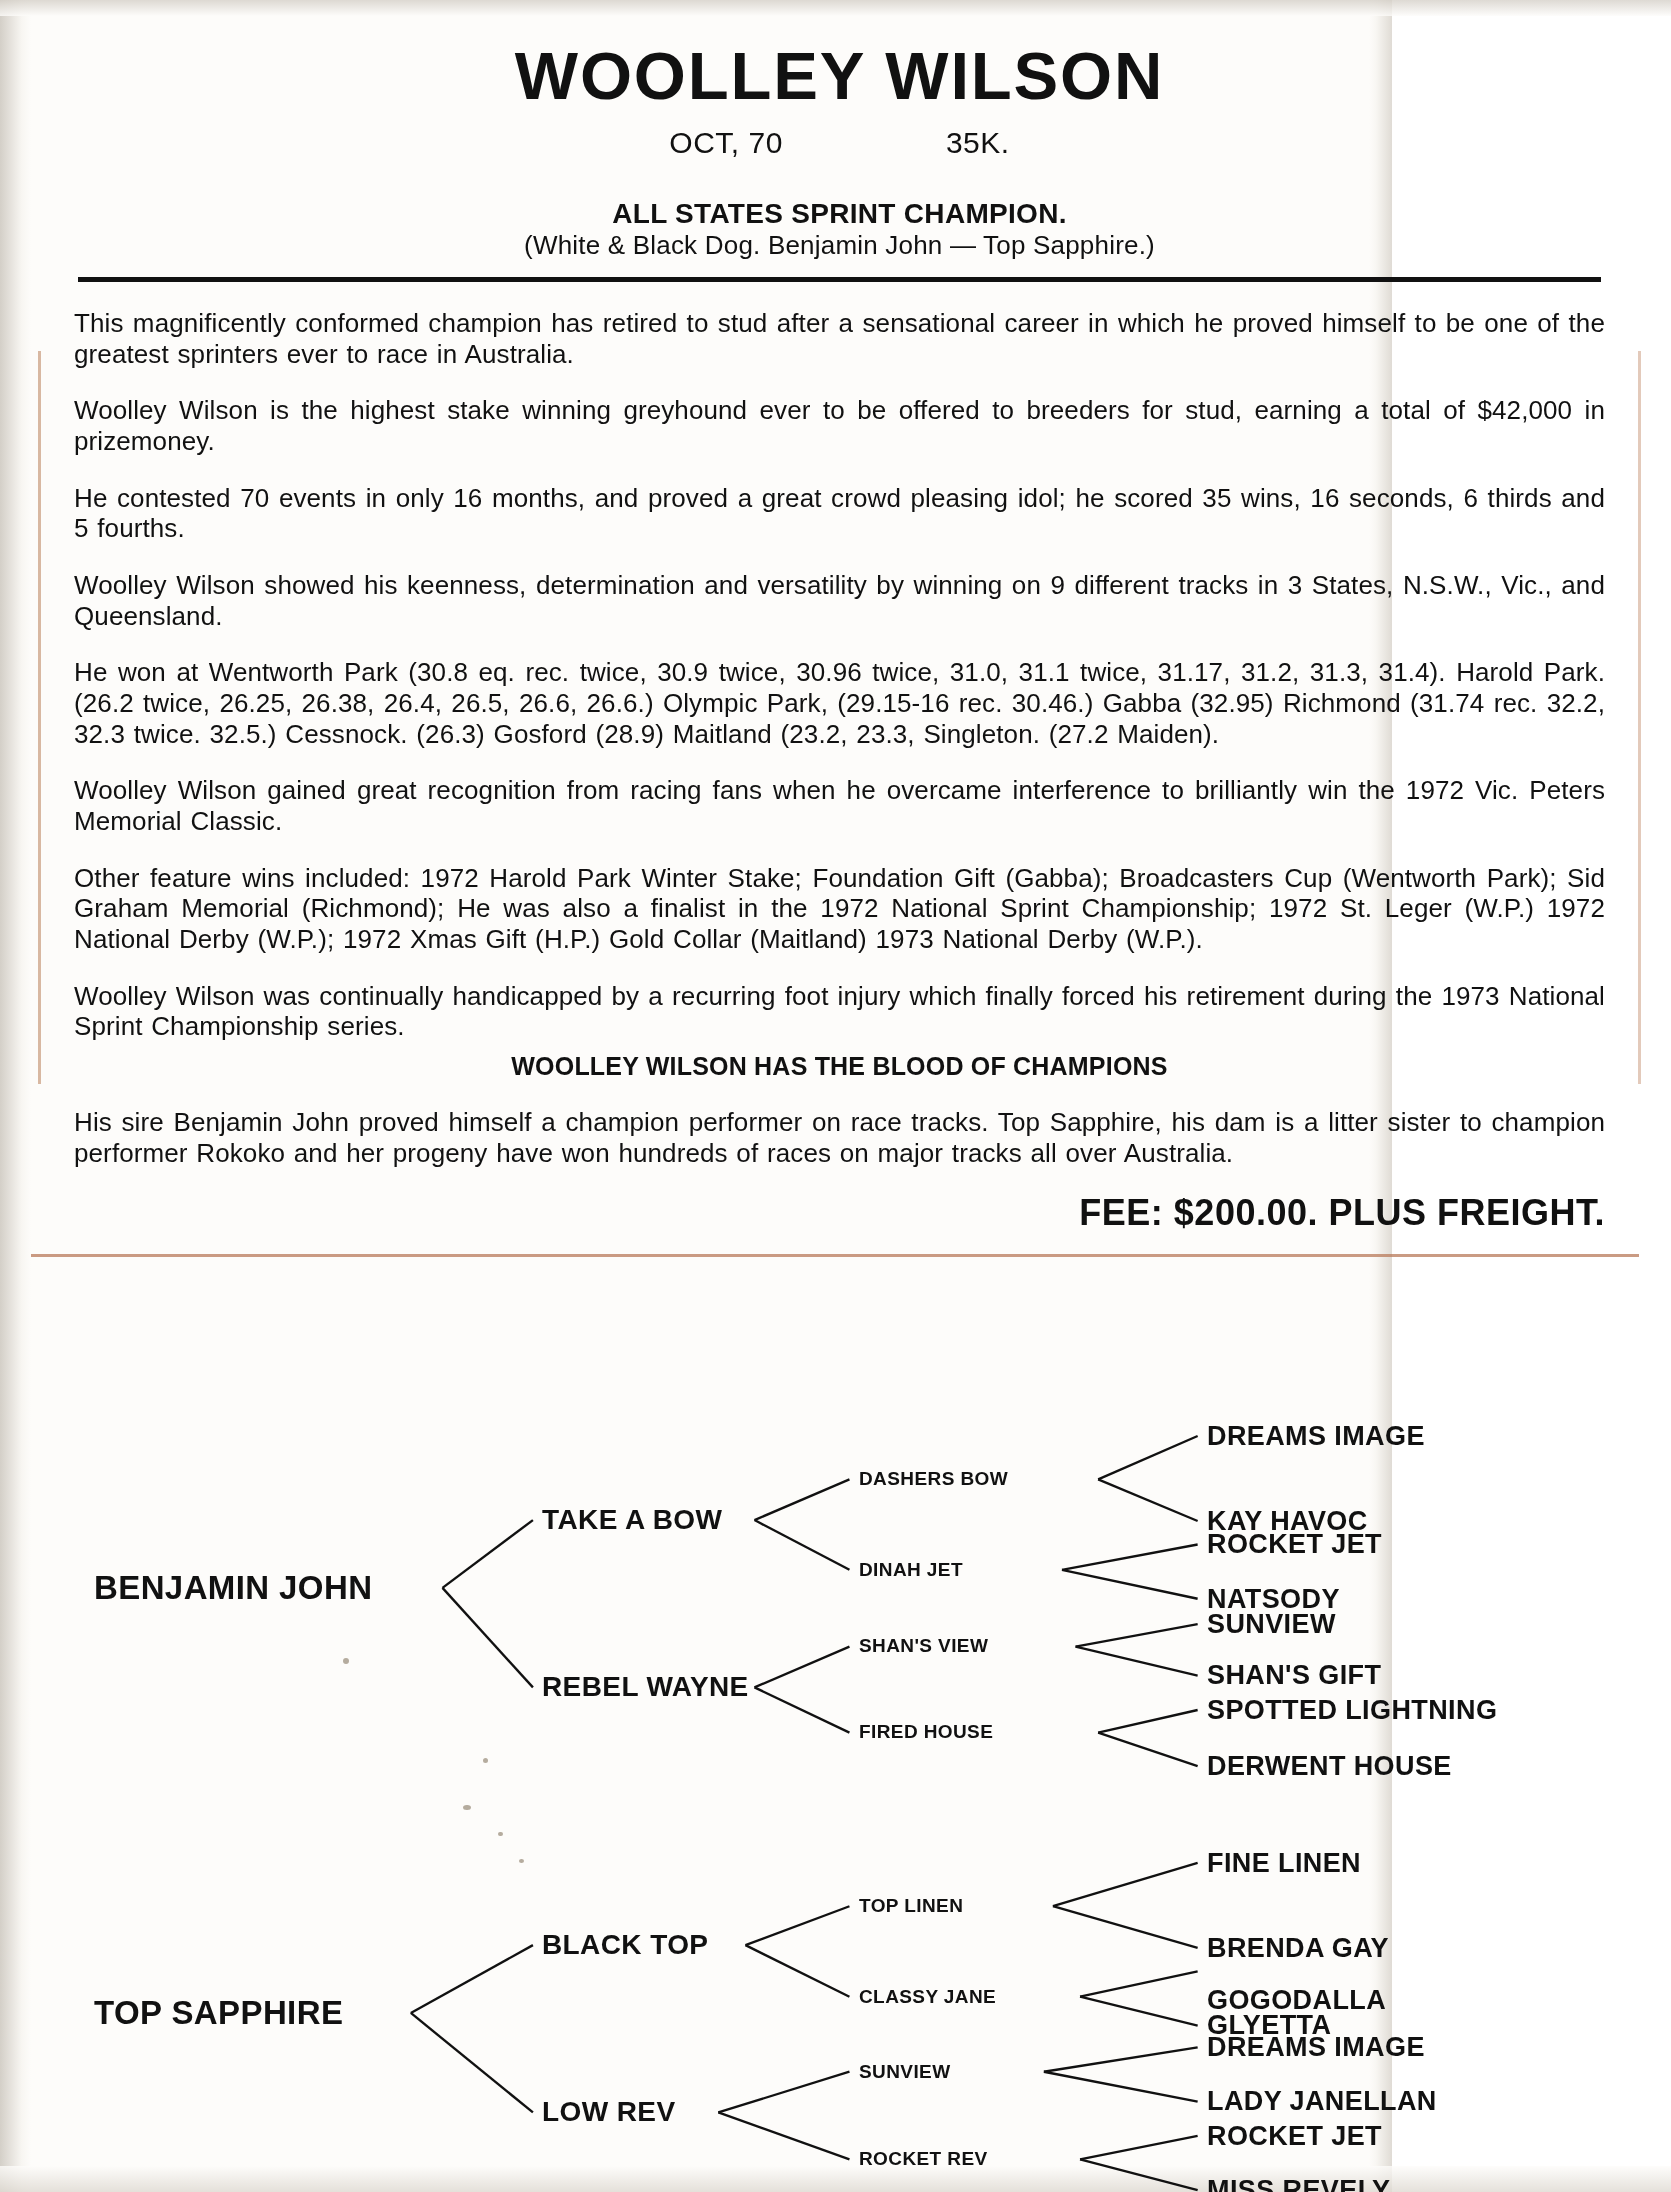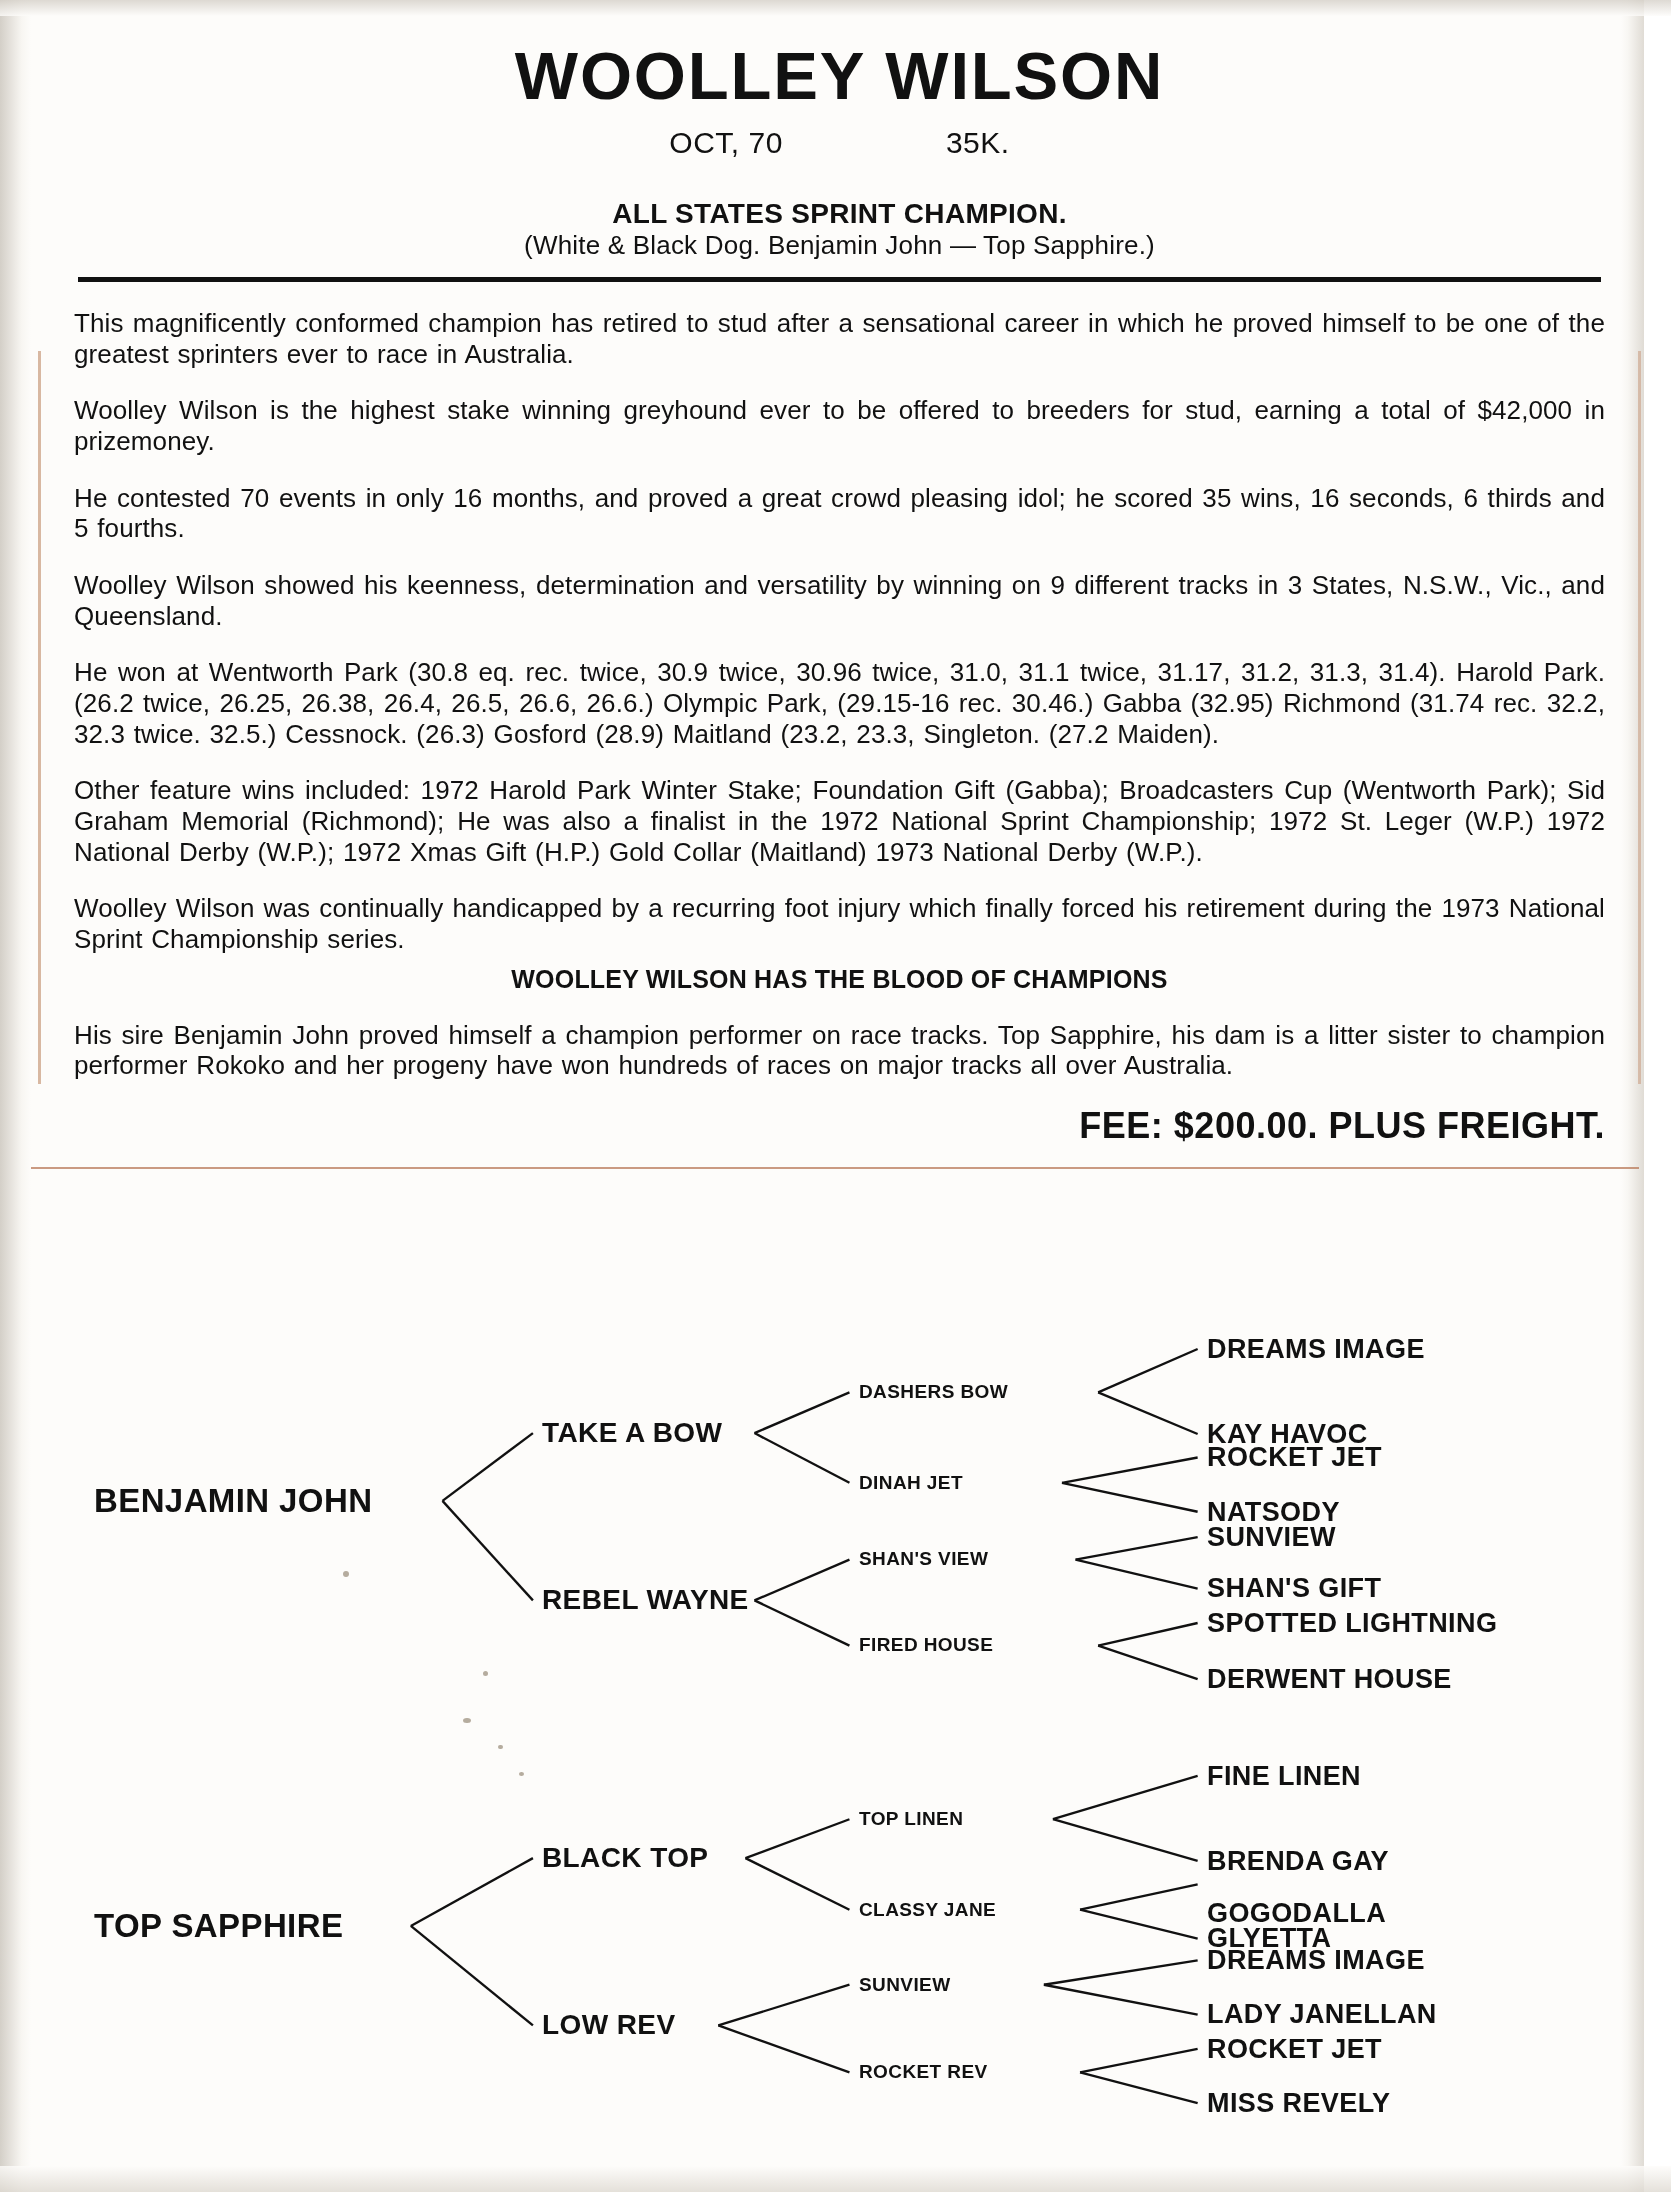--- a/index.html
+++ b/index.html
@@ -11,21 +11,21 @@
     width: 1672px;
     height: 2193px;
     font-family: "Liberation Sans", sans-serif;
     color: #111;
     position: relative;
     overflow: hidden;
   }
   .page {
     position: absolute;
     left: 0; top: 0;
-    width: 1644px;
+    width: 1392px;
     height: 2193px;
     background: #fdfcfa;
     text-decoration: underline;
   }
   
   .scan-edge-left {
     position: absolute;
     left: 0; top: 0;
     width: 31px; height: 2193px;
     background: linear-gradient(to right,#cfcac2,#f7f5f1 70%,#fdfcfa);
@@ -199,20 +199,21 @@
     <div class="parent-line">(White &amp; Black Dog. Benjamin John — Top Sapphire.)</div>
 
     <div class="rule-thick"></div>
 
     <div class="body-block">
       <p class="para">This magnificently conformed champion has retired to stud after a sensational career in which he proved himself to be one of the greatest sprinters ever to race in Australia.</p>
       <p class="para">Woolley Wilson is the highest stake winning greyhound ever to be offered to breeders for stud, earning a total of $42,000 in prizemoney.</p>
       <p class="para">He contested 70 events in only 16 months, and proved a great crowd pleasing idol; he scored 35 wins, 16 seconds, 6 thirds and 5 fourths.</p>
       <p class="para">Woolley Wilson showed his keenness, determination and versatility by winning on 9 different tracks in 3 States, N.S.W., Vic., and Queensland.</p>
       <p class="para">He won at Wentworth Park (30.8 eq. rec. twice, 30.9 twice, 30.96 twice, 31.0, 31.1 twice, 31.17, 31.2, 31.3, 31.4). Harold Park. (26.2 twice, 26.25, 26.38, 26.4, 26.5, 26.6, 26.6.) Olympic Park, (29.15-16 rec. 30.46.) Gabba (32.95) Richmond (31.74 rec. 32.2, 32.3 twice. 32.5.) Cessnock. (26.3) Gosford (28.9) Maitland (23.2, 23.3, Singleton. (27.2 Maiden).</p>
+      <p class="para">Woolley Wilson gained great recognition from racing fans when he overcame interference to brilliantly win the 1972 Vic. Peters Memorial Classic.</p>
       <p class="para">Other feature wins included: 1972 Harold Park Winter Stake; Foundation Gift (Gabba); Broadcasters Cup (Wentworth Park); Sid Graham Memorial (Richmond); He was also a finalist in the 1972 National Sprint Championship; 1972 St. Leger (W.P.) 1972 National Derby (W.P.); 1972 Xmas Gift (H.P.) Gold Collar (Maitland) 1973 National Derby (W.P.).</p>
       <p class="para">Woolley Wilson was continually handicapped by a recurring foot injury which finally forced his retirement during the 1973 National Sprint Championship series.</p>
 
       <div class="blood-head">WOOLLEY WILSON HAS THE BLOOD OF CHAMPIONS</div>
 
       <p class="para">His sire Benjamin John proved himself a champion performer on race tracks. Top Sapphire, his dam is a litter sister to champion performer Rokoko and her progeny have won hundreds of races on major tracks all over Australia.</p>
     </div>
 
     <div class="fee-row">
       <div class="fee">FEE: $200.00. PLUS FREIGHT.</div>

